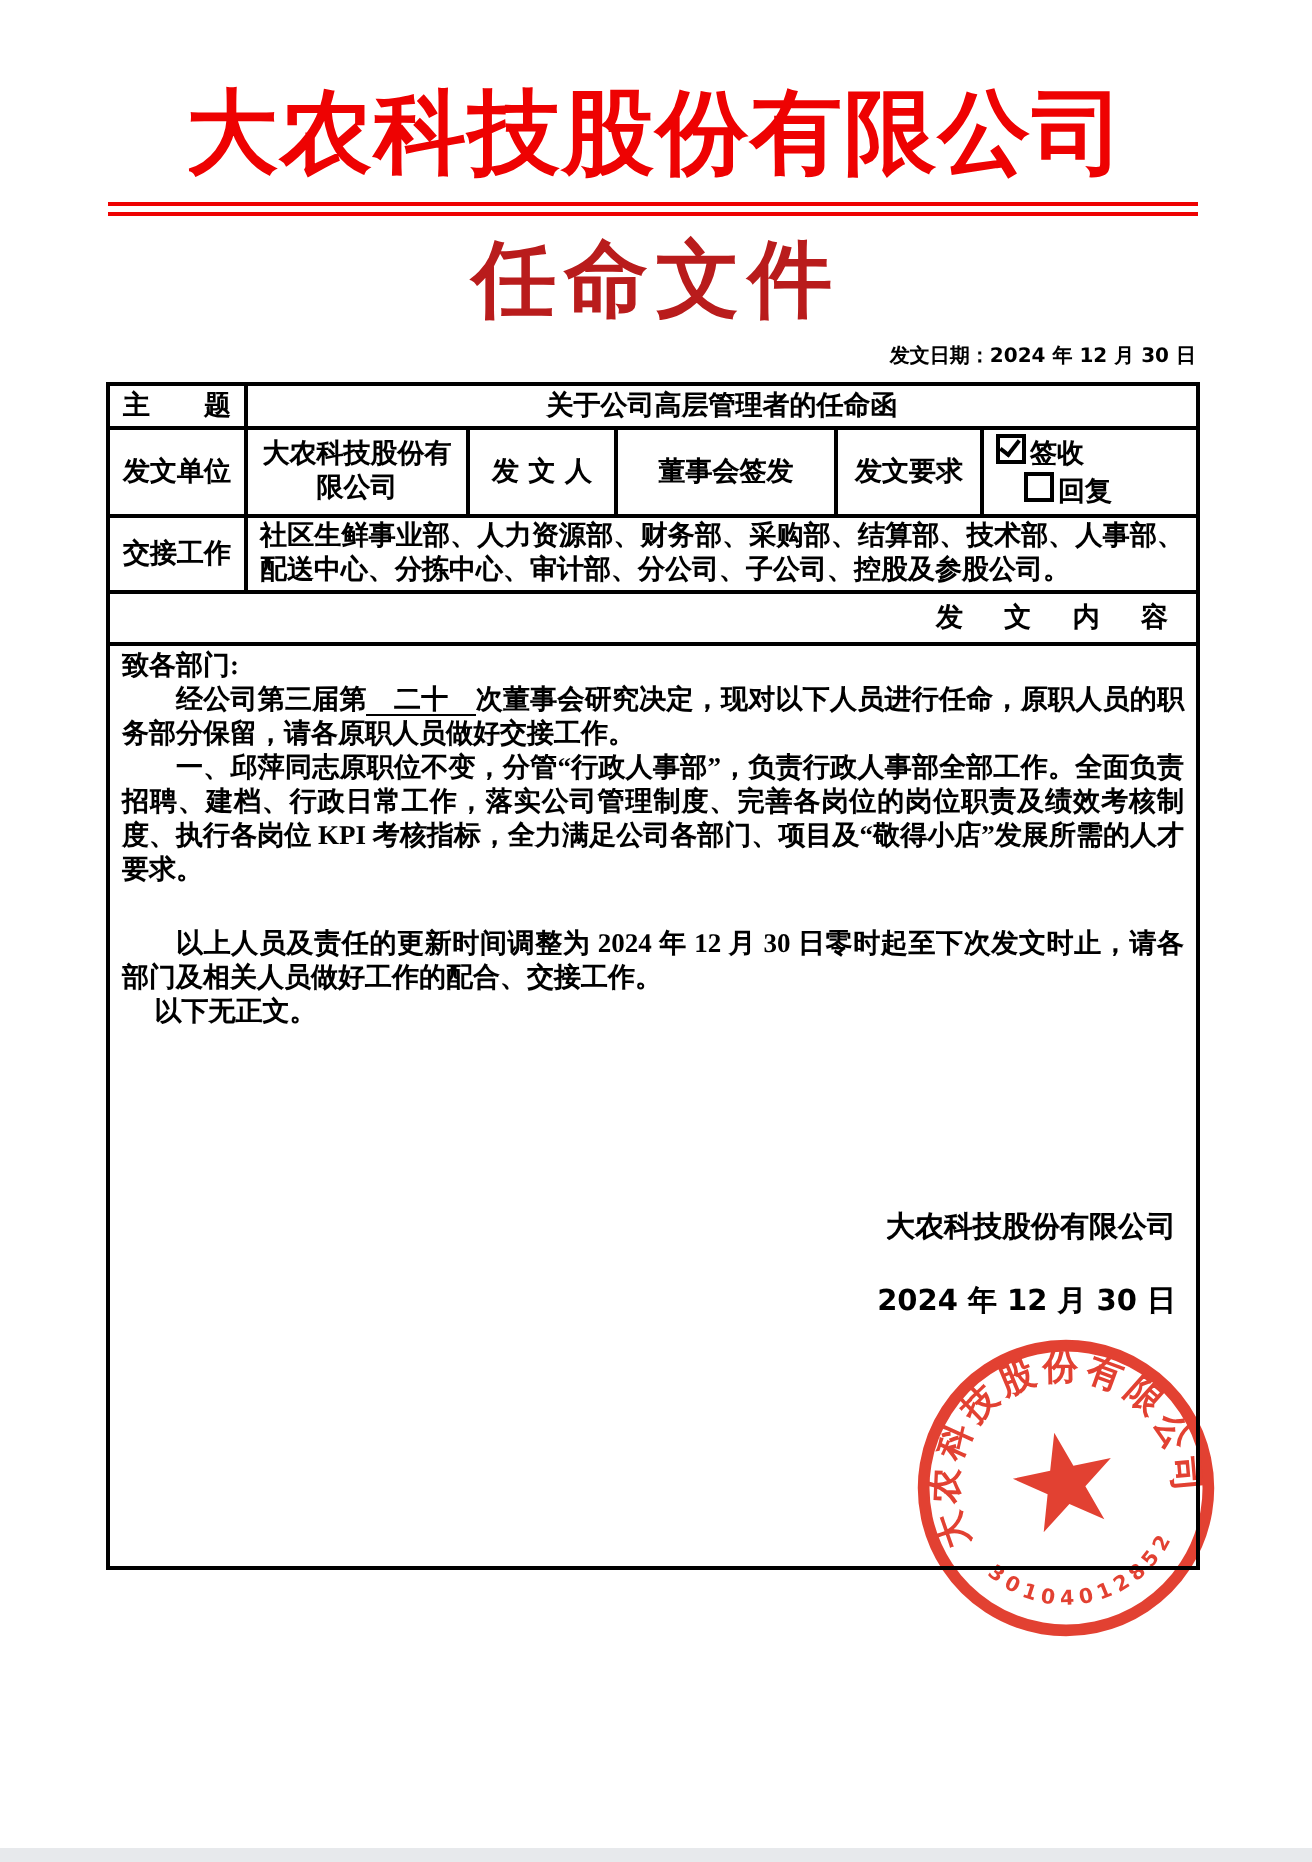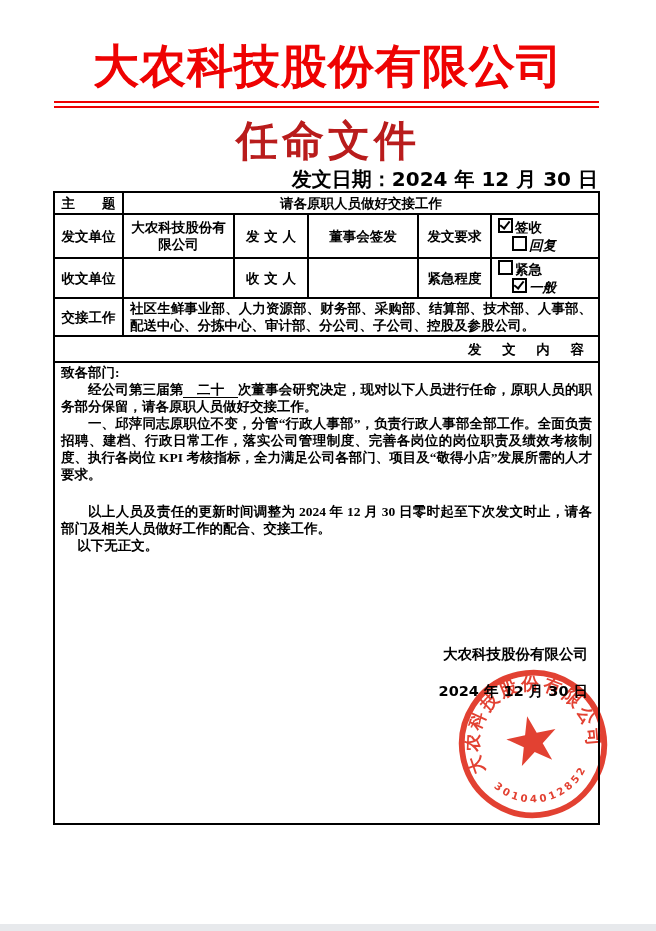--- a/index.html
+++ b/index.html
@@ -20,21 +20,21 @@
     border-top:2px solid #ee0202;border-bottom:2px solid #ee0202;
   }
   .doc-title{
     margin:10px 20px 0 20px;text-align:center;
     font-size:42px;line-height:46px;font-weight:bold;letter-spacing:4px;
     color:#b91c1c;font-family:"Liberation Serif","DejaVu Serif",serif;
   }
   .date-line{
     margin:6px 58px 3px 0;text-align:right;
     font-family:"DejaVu Sans","Liberation Sans",sans-serif;
-    font-weight:bold;font-size:20px;line-height:18px;
+    font-weight:bold;font-size:10px;line-height:18px;
   }
 
   
   table.meta{
     border-collapse:collapse;table-layout:fixed;
     margin-left:53px;width:545px;
     font-family:"DejaVu Sans","Liberation Sans",sans-serif;
   }
   table.meta td{
     border:2px solid #000;padding:1px 6px;
@@ -46,21 +46,21 @@
   td.cc-cell{line-height:16px;padding:2px 8px;text-align:justify;}
   tr.r1 td{height:18px;}
   tr.r2 td{height:40px;}
   tr.r3 td{height:18px;}
   tr.r4 td{height:30px;}
   tr.r5 td{height:22px;}
   .content-header{text-align:right;font-size:15.5px;letter-spacing:8px;}
 
   
   .opt{white-space:nowrap;}
-  .opt + .opt{margin-left:14px;font-style:italic;}
+  .opt + .opt{margin-left:14px;}
   .cb{
     display:inline-block;width:11px;height:11px;border:2px solid #000;
     vertical-align:-1px;margin-right:2px;position:relative;
   }
   .cb.checked::after{
     content:"";position:absolute;left:2px;top:-1px;width:4px;height:8px;
     border-right:2px solid #000;border-bottom:2px solid #000;
     transform:rotate(38deg);
   }
 
@@ -114,42 +114,31 @@
       <col style="width:69px">
         <col style="width:111px">
         <col style="width:74px">
       <col style="width:110px">
         <col style="width:73px">
         <col style="width:108px">
     </colgroup>
     <tbody>
         <tr class="r1">
       <td class="lbl">主　　题</td>
-      <td class="center" colspan="5">请各原职人员做好交接工作</td>
+      <td class="center" colspan="5">关于公司高层管理者的任命函</td>
     </tr>
     <tr class="r2">
       <td class="lbl">发文单位</td>
       <td class="center">大农科技股份有限公司</td>
       <td class="lbl">发 文 人</td>
       <td class="center">董事会签发</td>
       <td class="lbl">发文要求</td>
       <td>
         <span class="opt"><span class="cb checked"></span><span>签收</span></span>
         <span class="opt"><span class="cb"></span><span>回复</span></span>
-      </td>
-    </tr>
-    <tr class="r3">
-      <td class="lbl">收文单位</td>
-      <td></td>
-      <td class="lbl">收 文 人</td>
-      <td></td>
-      <td class="lbl">紧急程度</td>
-      <td>
-        <span class="opt"><span class="cb"></span><span>紧急</span></span>
-        <span class="opt"><span class="cb checked"></span><span>一般</span></span>
       </td>
     </tr>
     <tr class="r4">
       <td class="lbl">交接工作</td>
       <td class="cc-cell" colspan="5">社区生鲜事业部、人力资源部、财务部、采购部、结算部、技术部、人事部、配送中心、分拣中心、审计部、分公司、子公司、控股及参股公司。</td>
     </tr>
     <tr class="r5">
       <td class="content-header" colspan="6">发 文 内 容</td>
     </tr>
     <tr>

